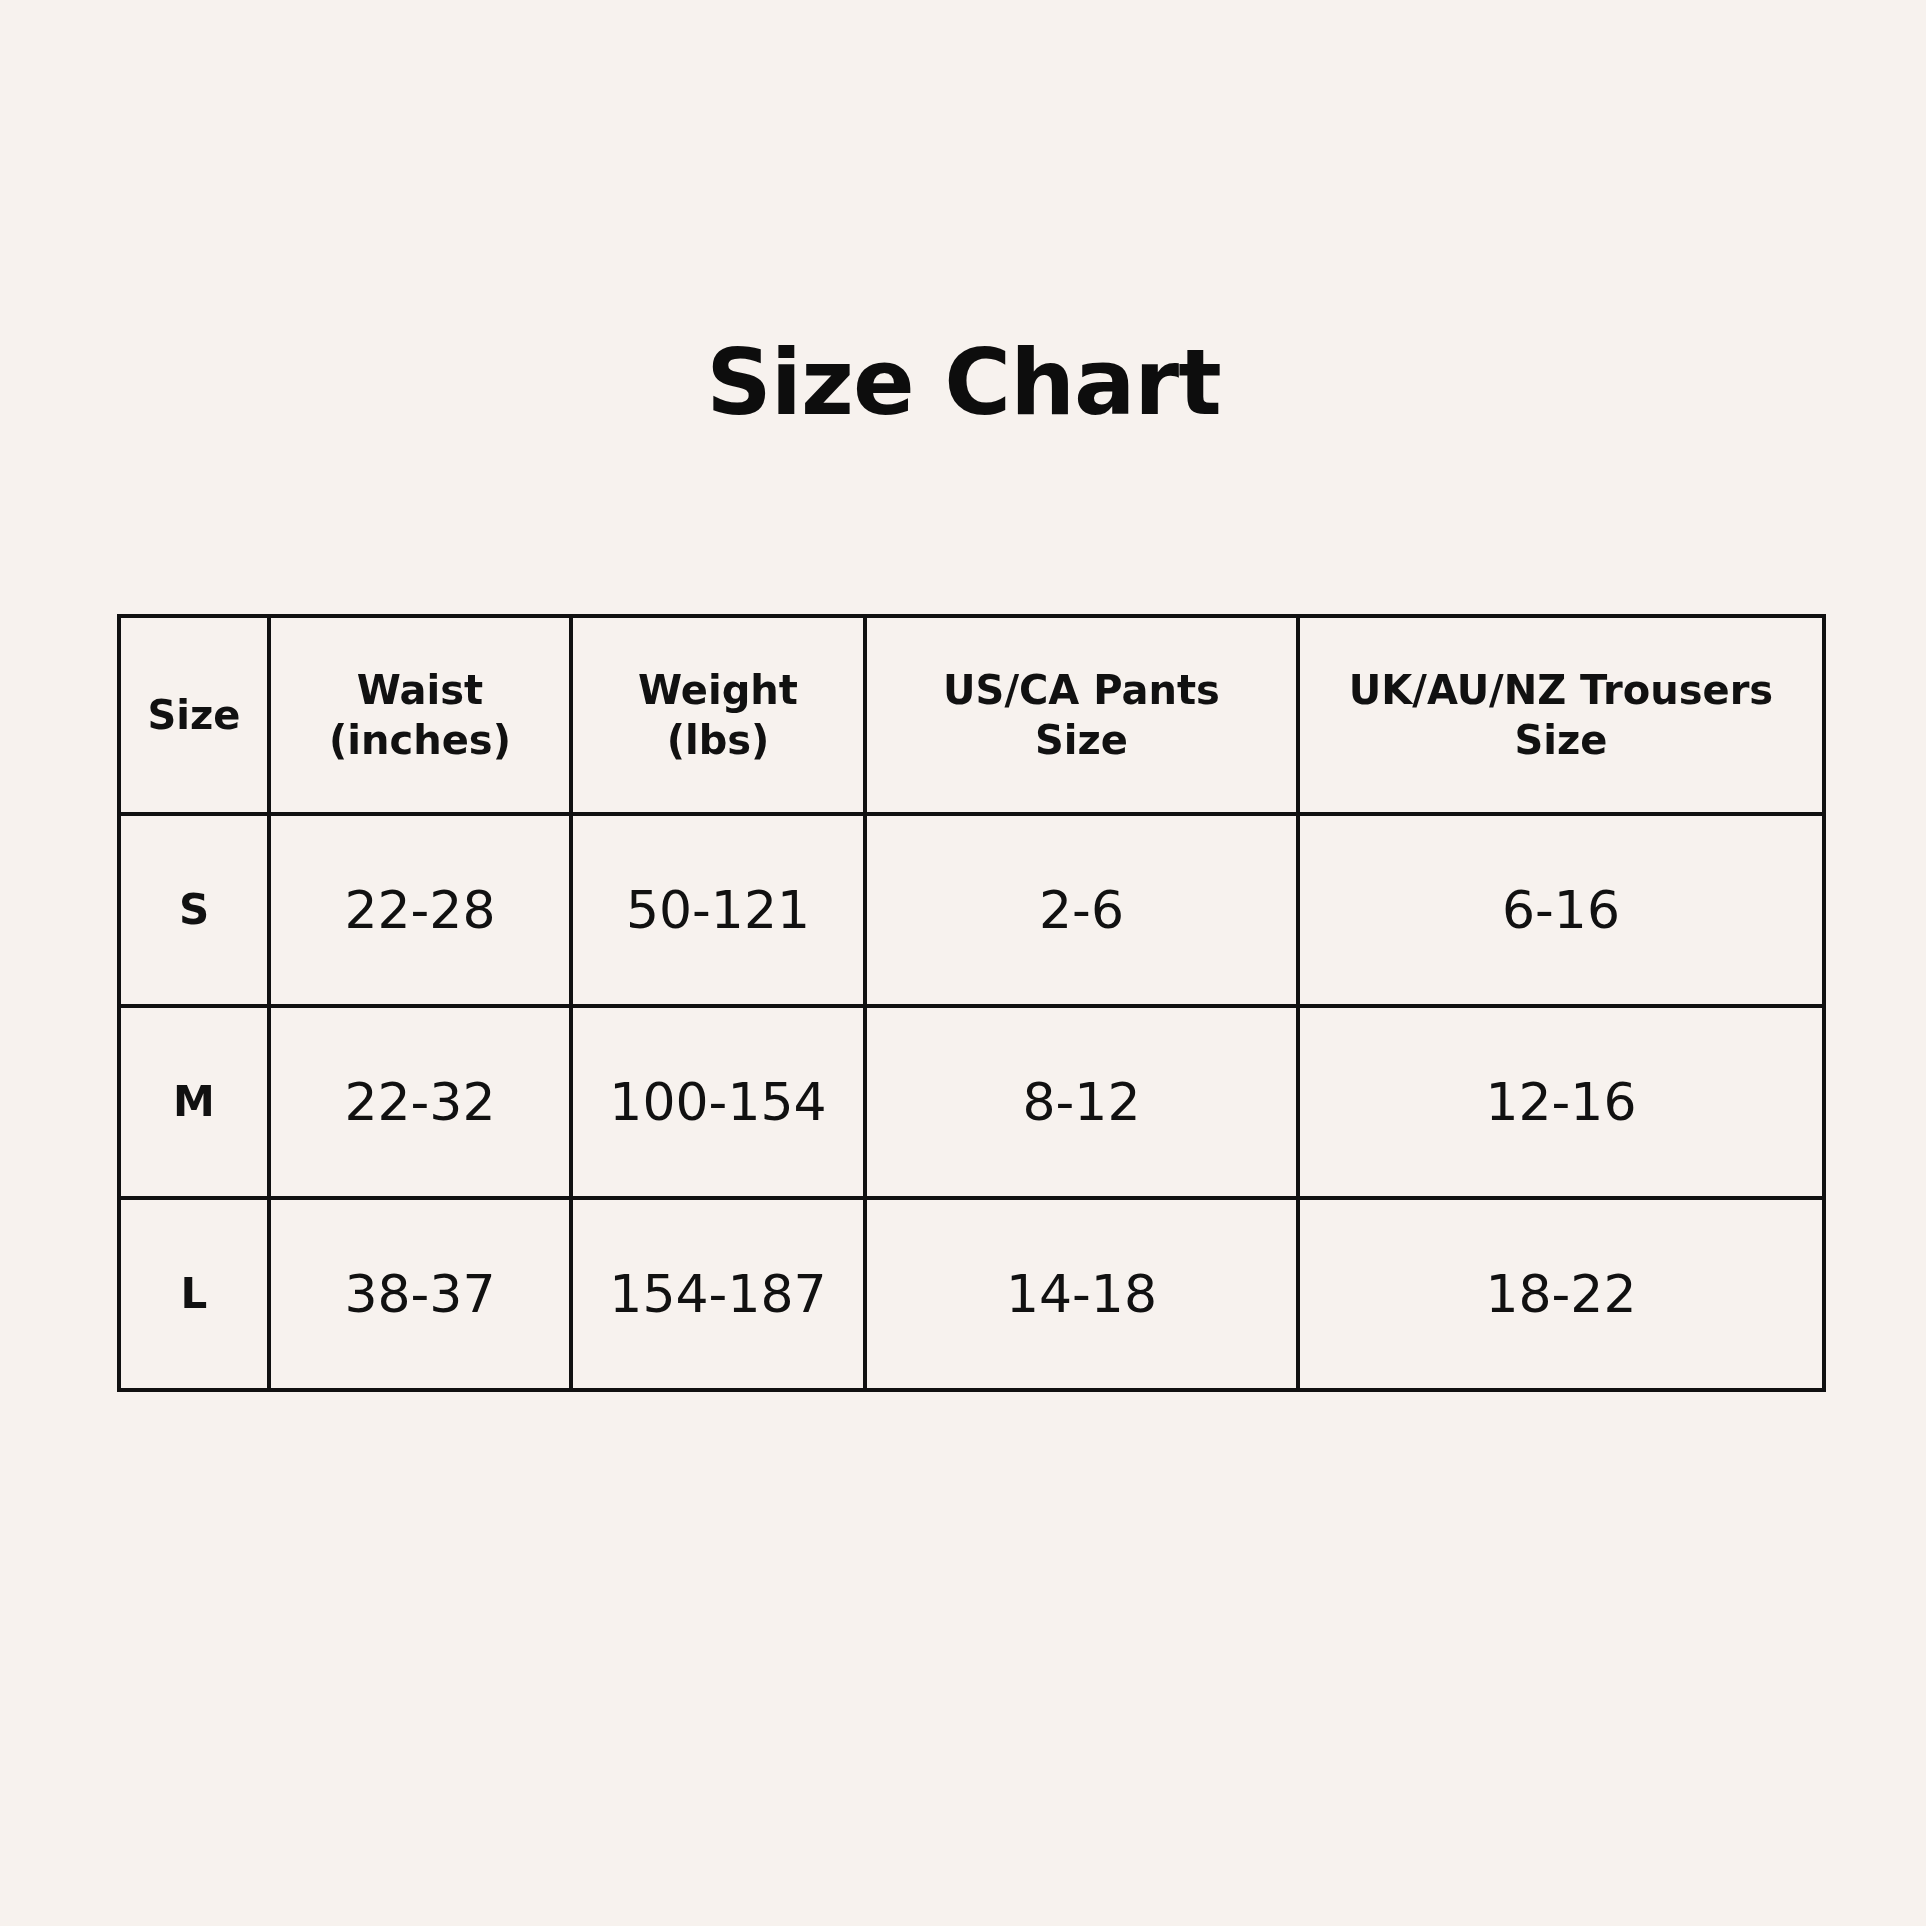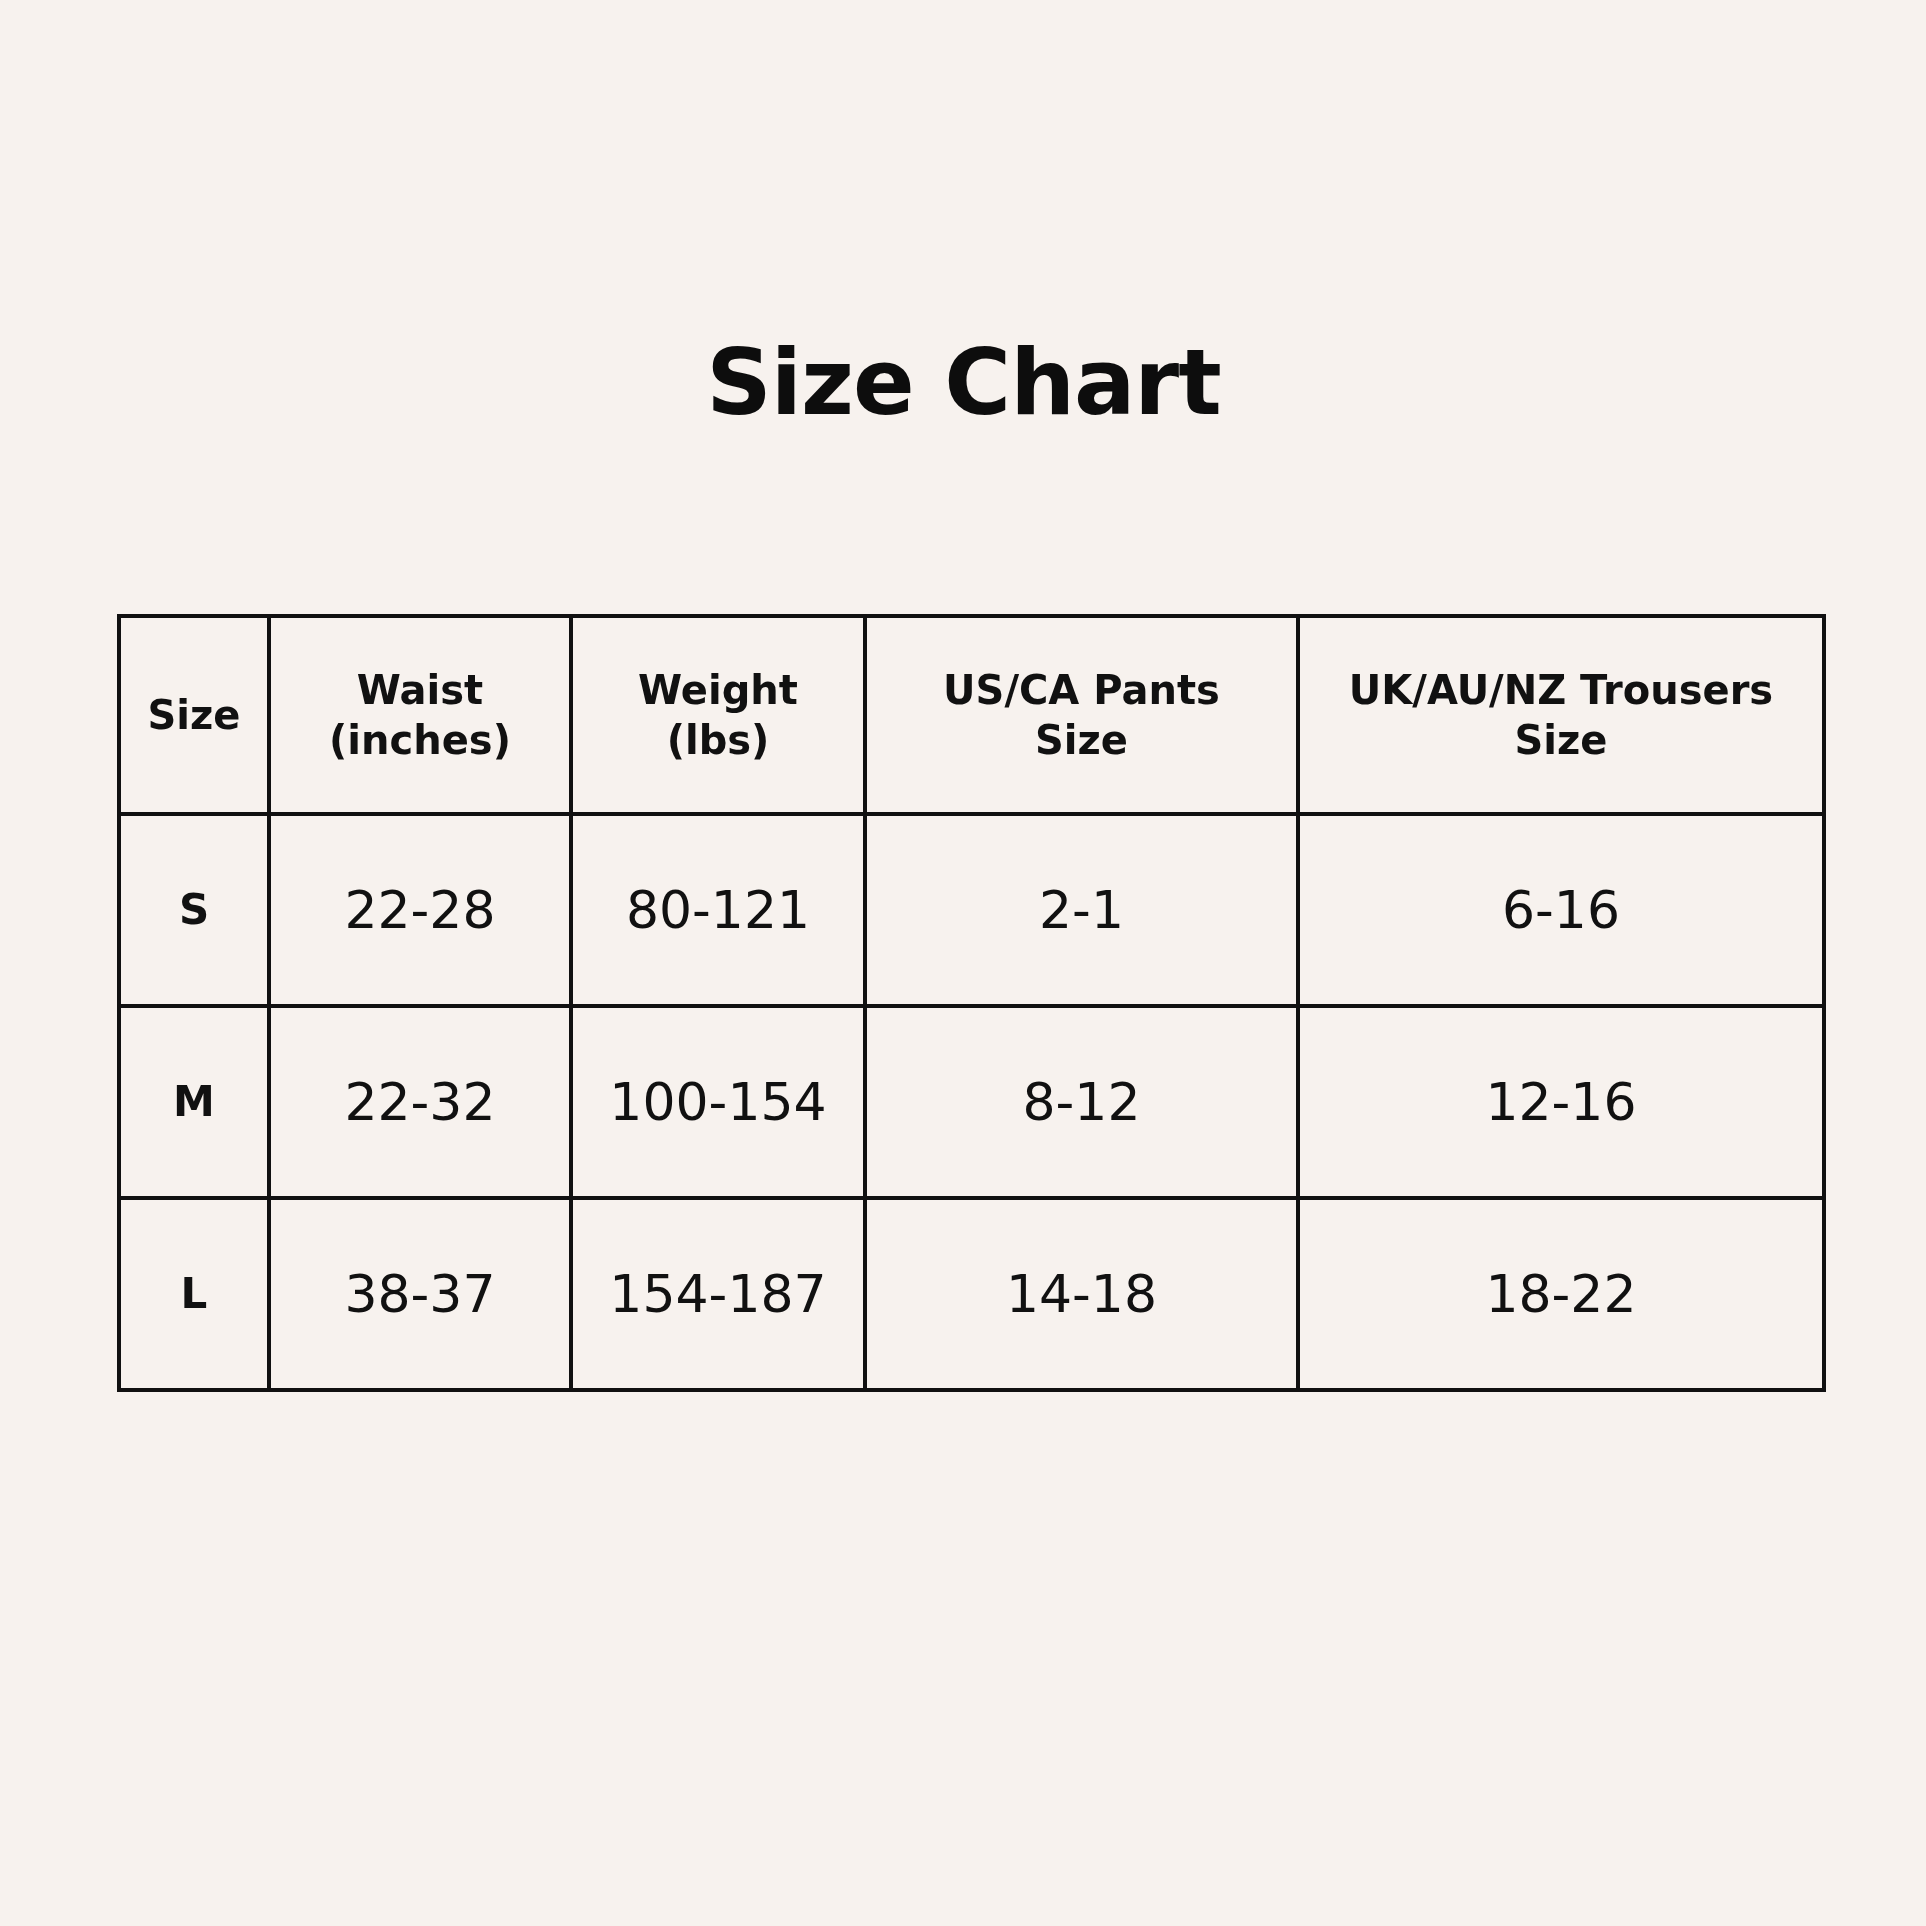--- a/index.html
+++ b/index.html
@@ -110,22 +110,22 @@
           <th>
             <span class="hdr-line">UK/AU/NZ Trousers</span>
             <span class="hdr-line">Size</span>
           </th>
         </tr>
       </thead>
       <tbody>
         <tr>
           <td class="size-cell">S</td>
           <td>22-28</td>
-          <td>80-121</td>
-          <td>2-1</td>
+          <td>50-121</td>
+          <td>2-6</td>
           <td>6-16</td>
         </tr>
         <tr>
           <td class="size-cell">M</td>
           <td>22-32</td>
           <td>100-154</td>
           <td>8-12</td>
           <td>12-16</td>
         </tr>
         <tr>

